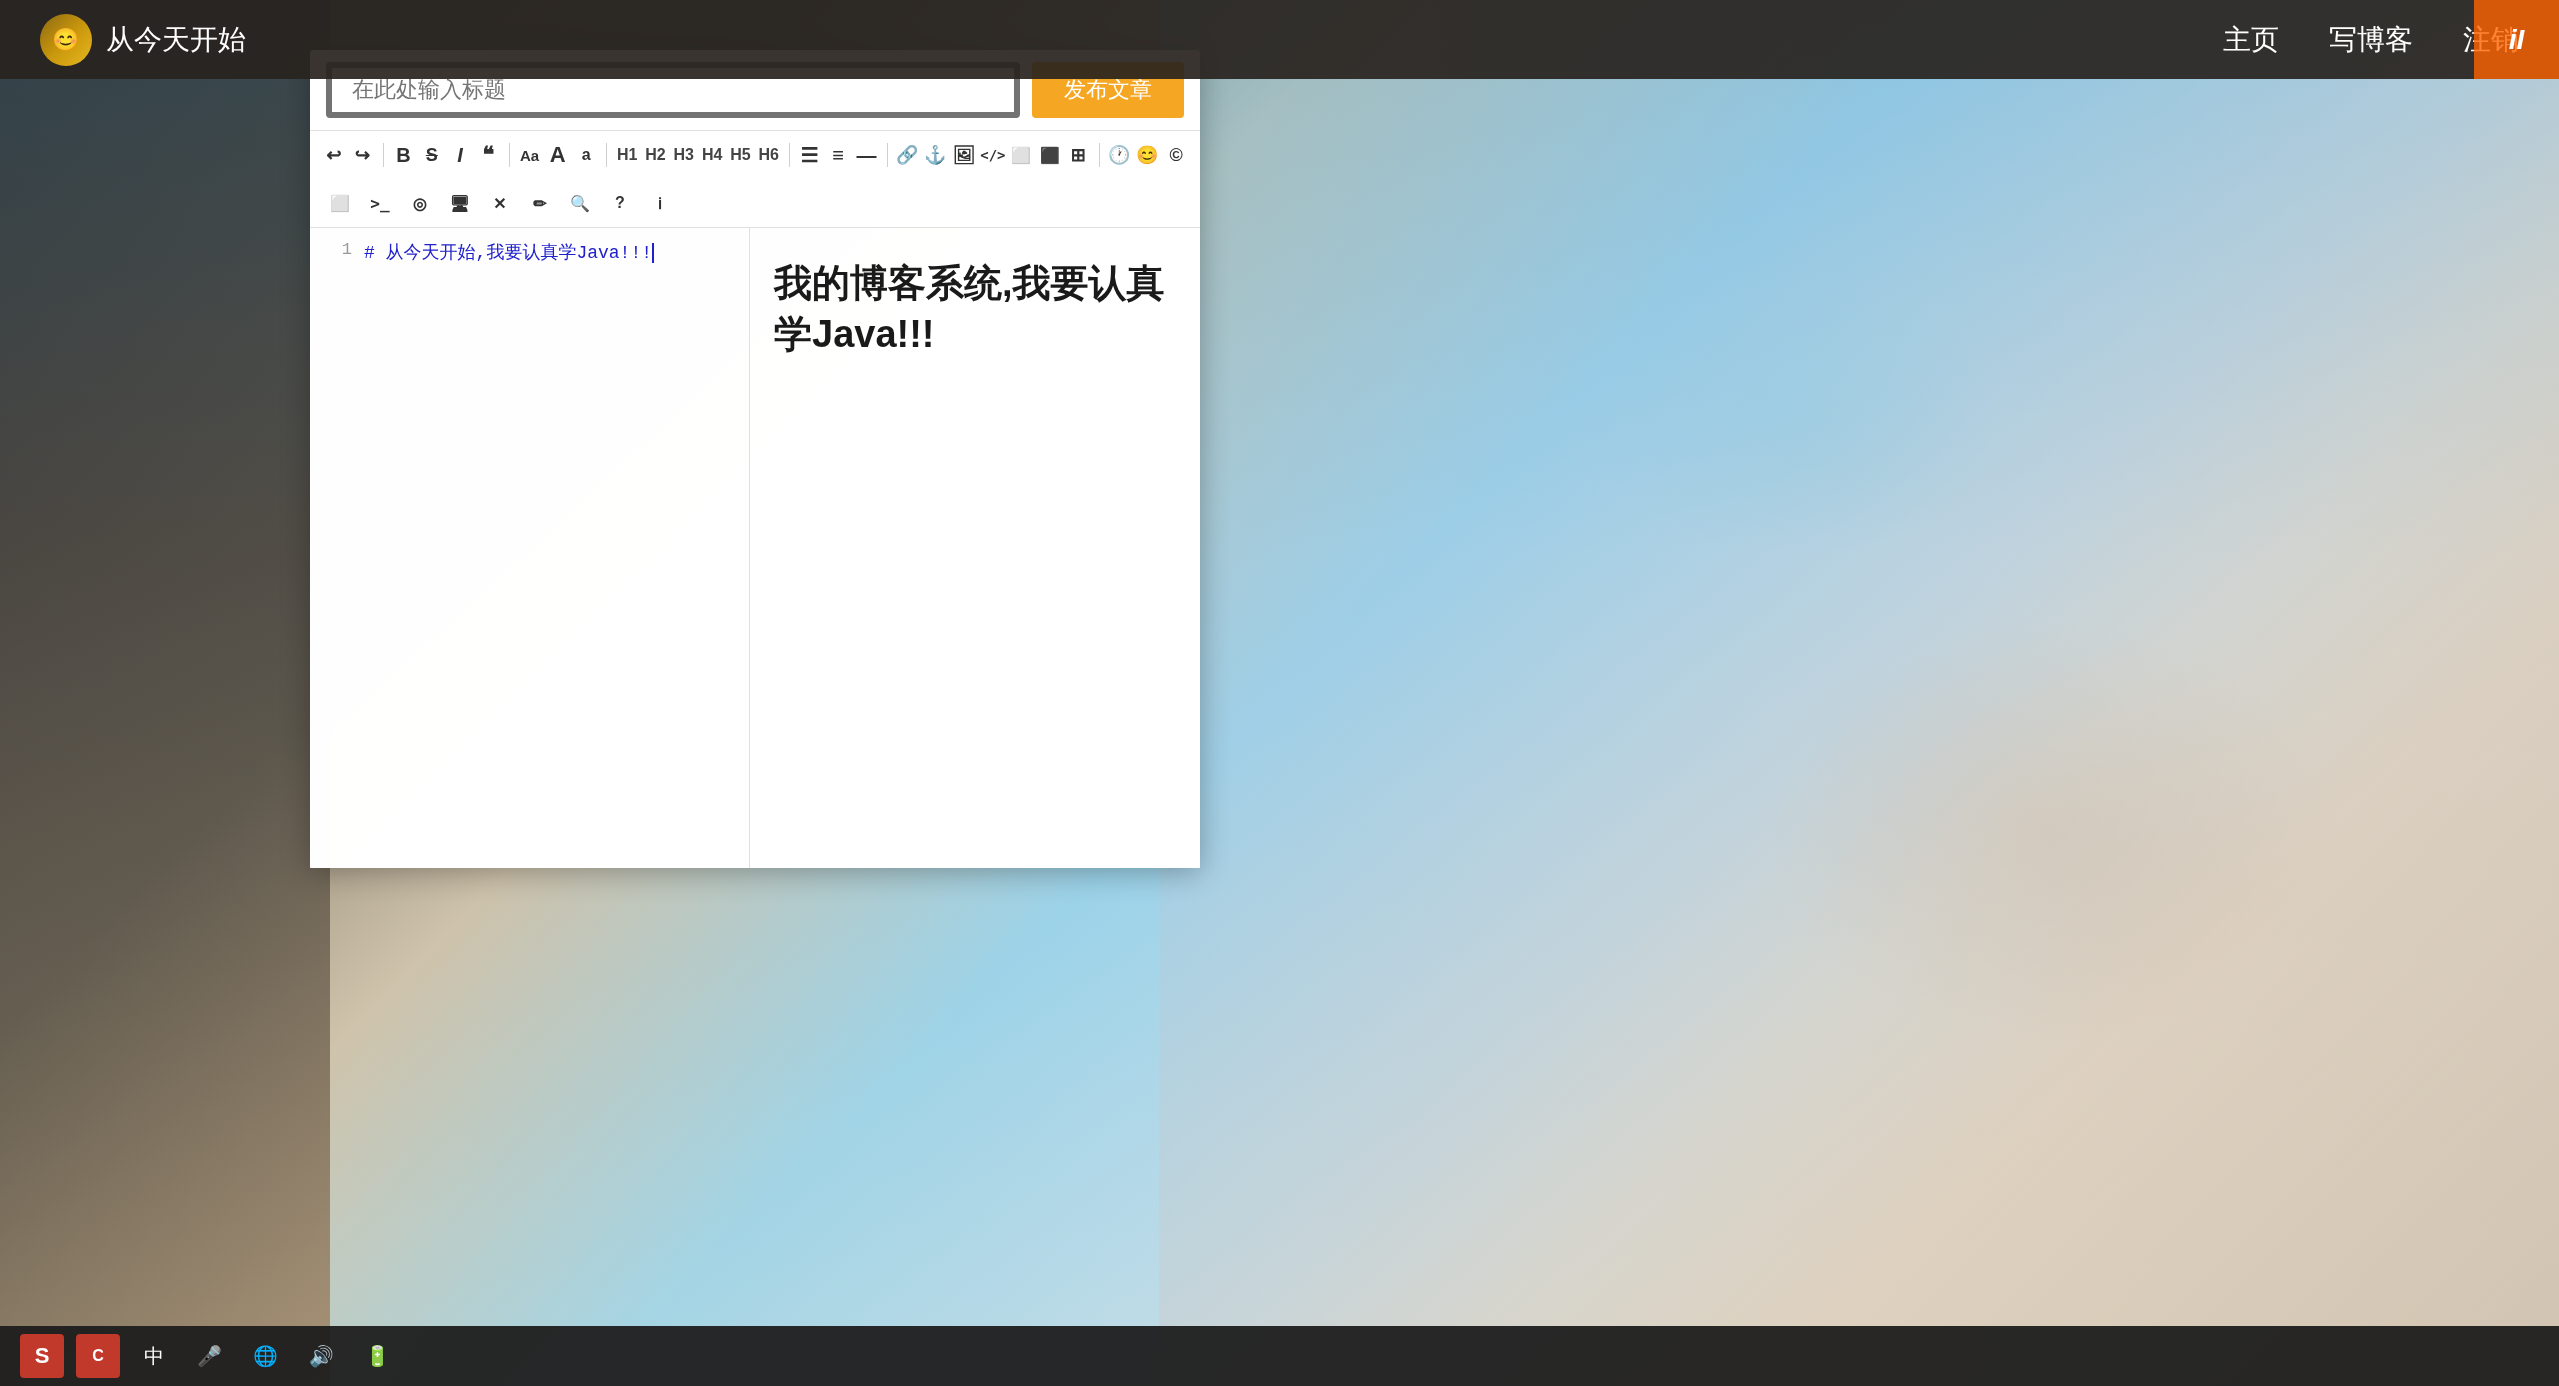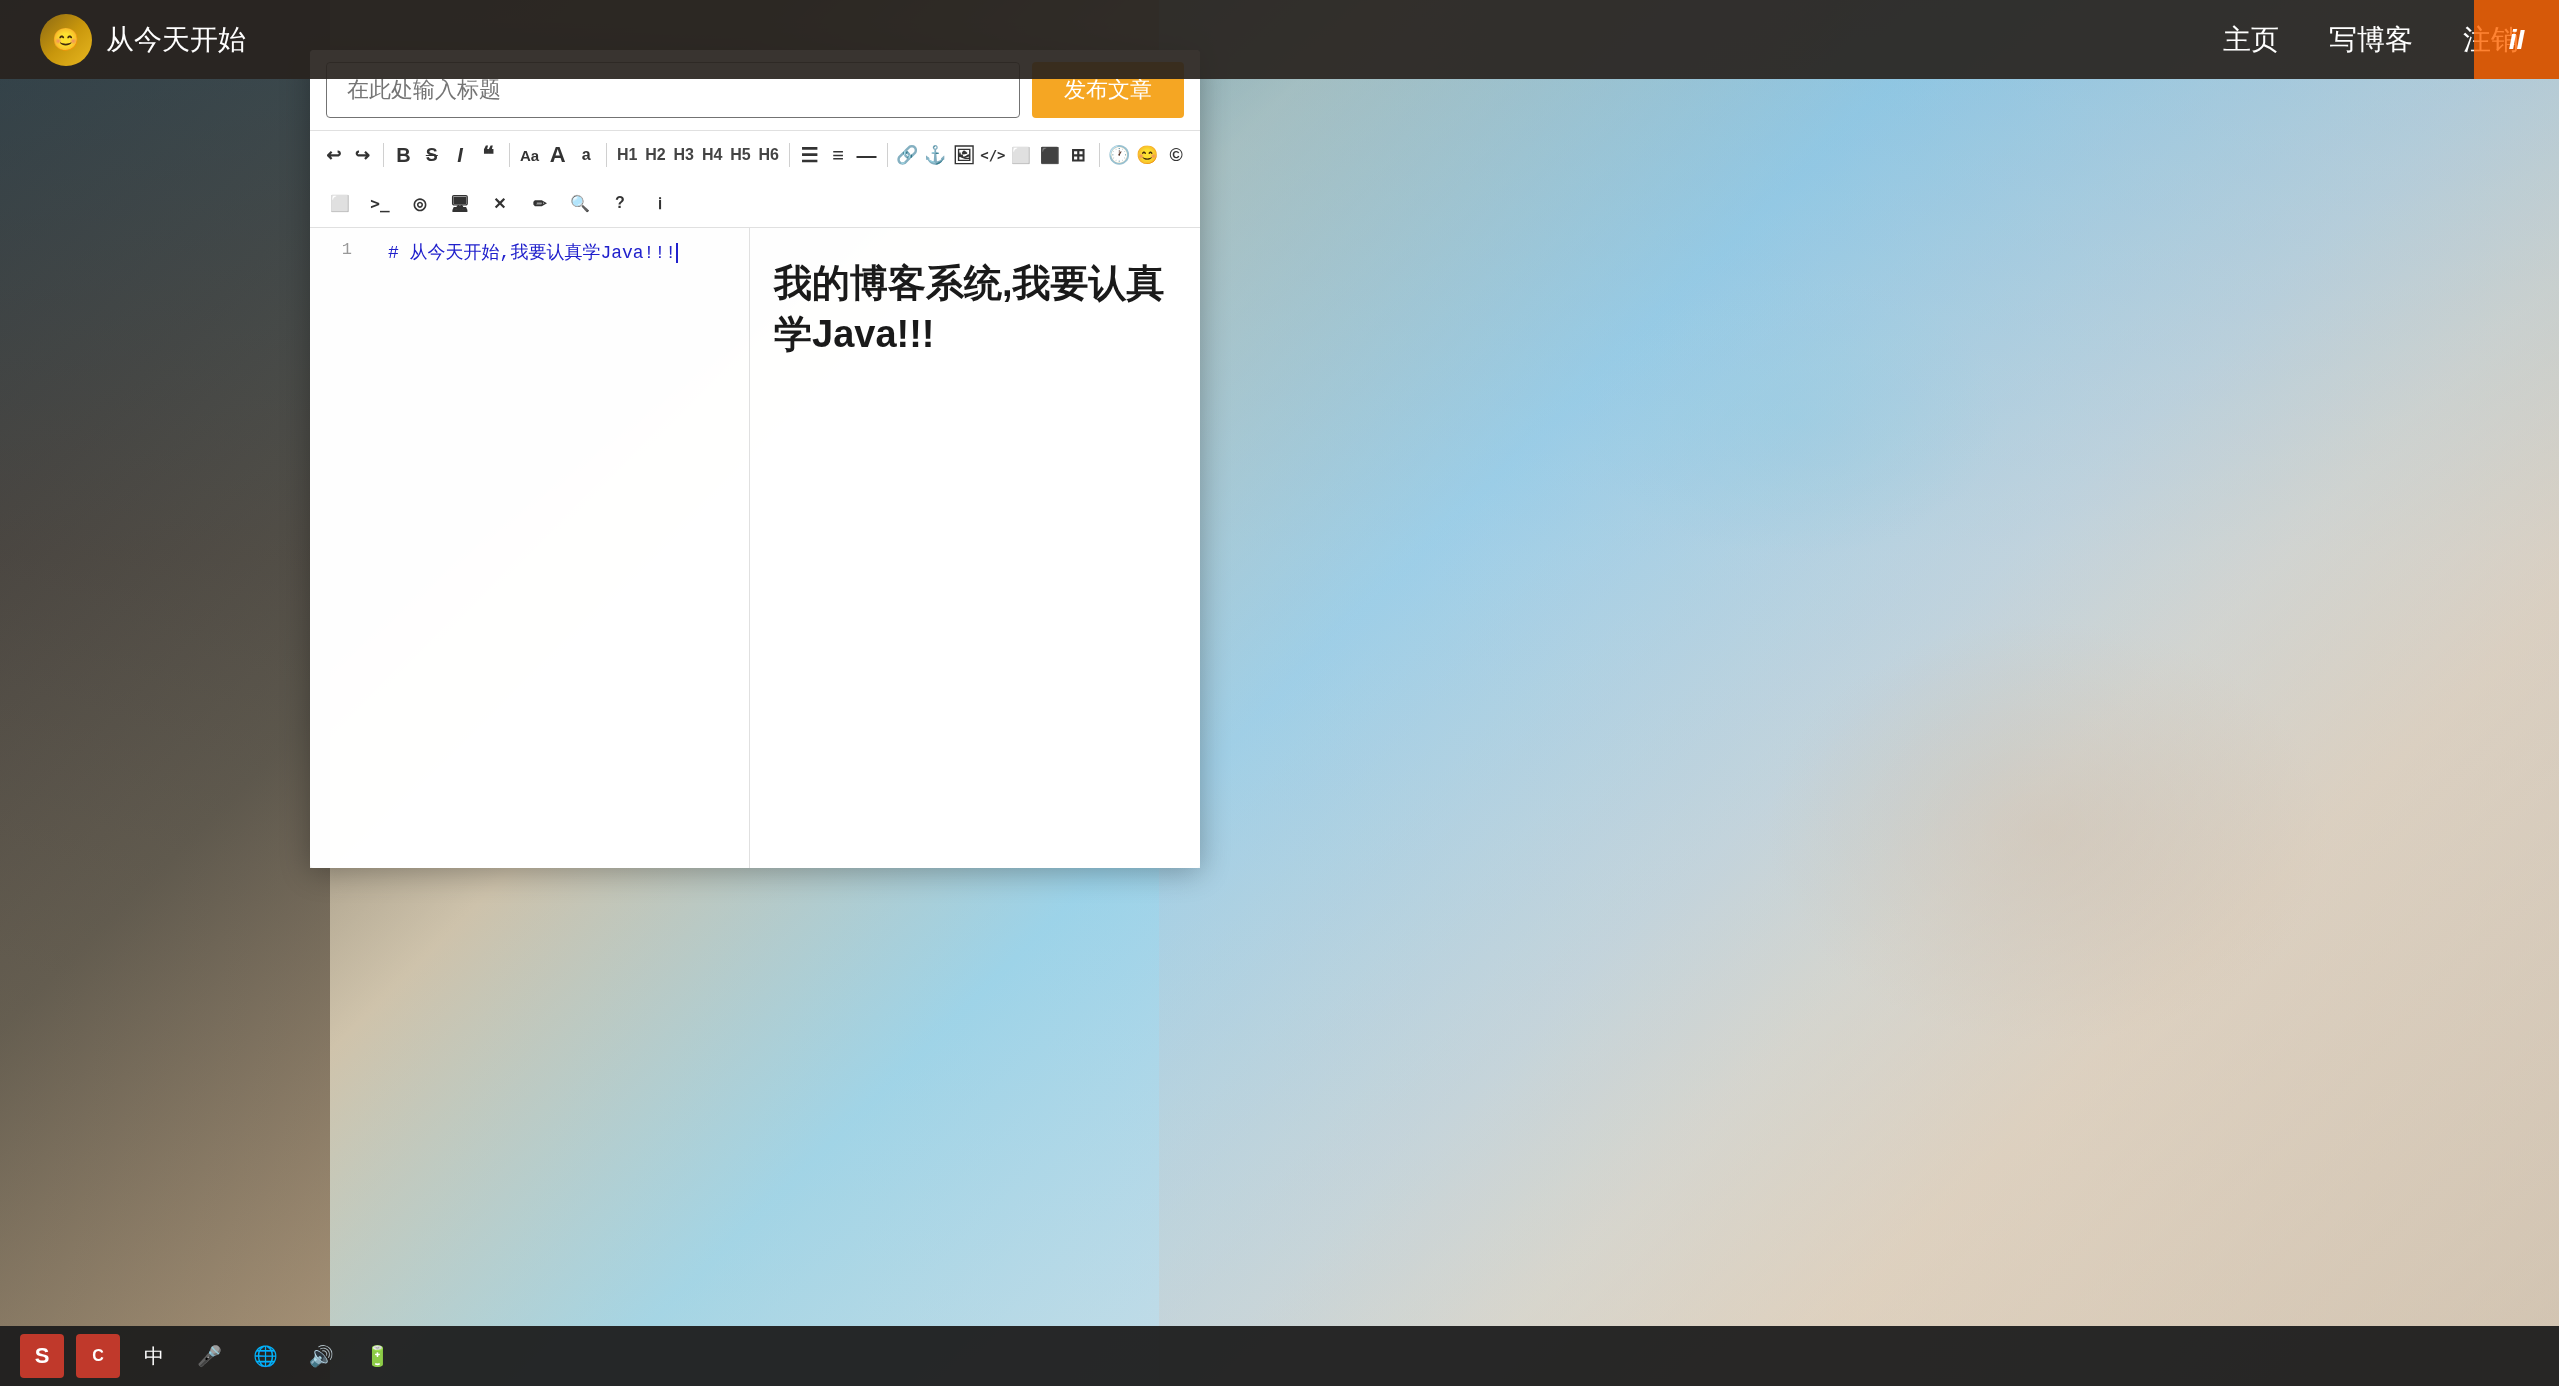--- a/index.html
+++ b/index.html
@@ -142,21 +142,21 @@
       align-items: center;
       padding: 12px 16px;
       gap: 12px;
       background: rgba(255,255,255,0.95);
       border-radius: 4px 4px 0 0;
     }
 
     .title-input {
       flex: 1;
       height: 56px;
-      border: 1px solid #737373;
+      border: 6px solid #737373;
       border-radius: 4px;
       padding: 0 20px;
       font-size: 22px;
       color: #999;
       background: #fff;
       outline: none;
     }
 
     .publish-btn {
       height: 56px;
@@ -239,21 +239,20 @@
       color: #999;
       min-width: 30px;
       text-align: right;
       user-select: none;
       font-size: 17px;
     }
 
     .line-content {
       color: #2020cc;
       flex: 1;
-      margin-left: 24px;
     }
 
     .cursor-blink {
       display: inline-block;
       width: 2px;
       height: 20px;
       background: #2020cc;
       vertical-align: middle;
       animation: blink 1s infinite;
     }

